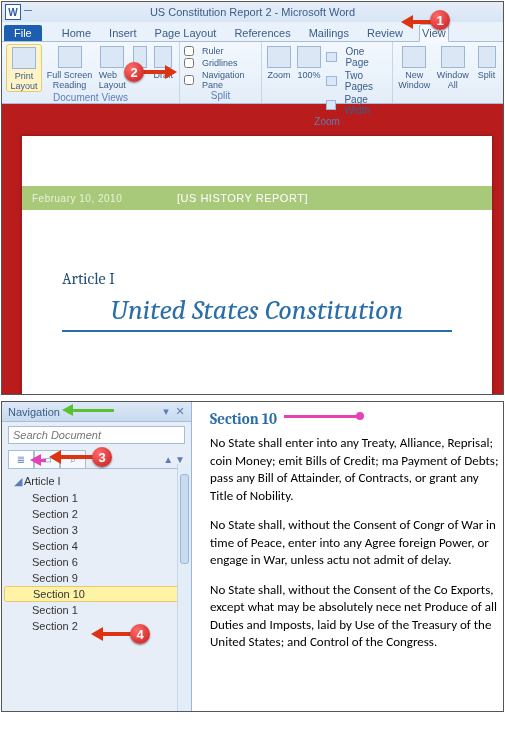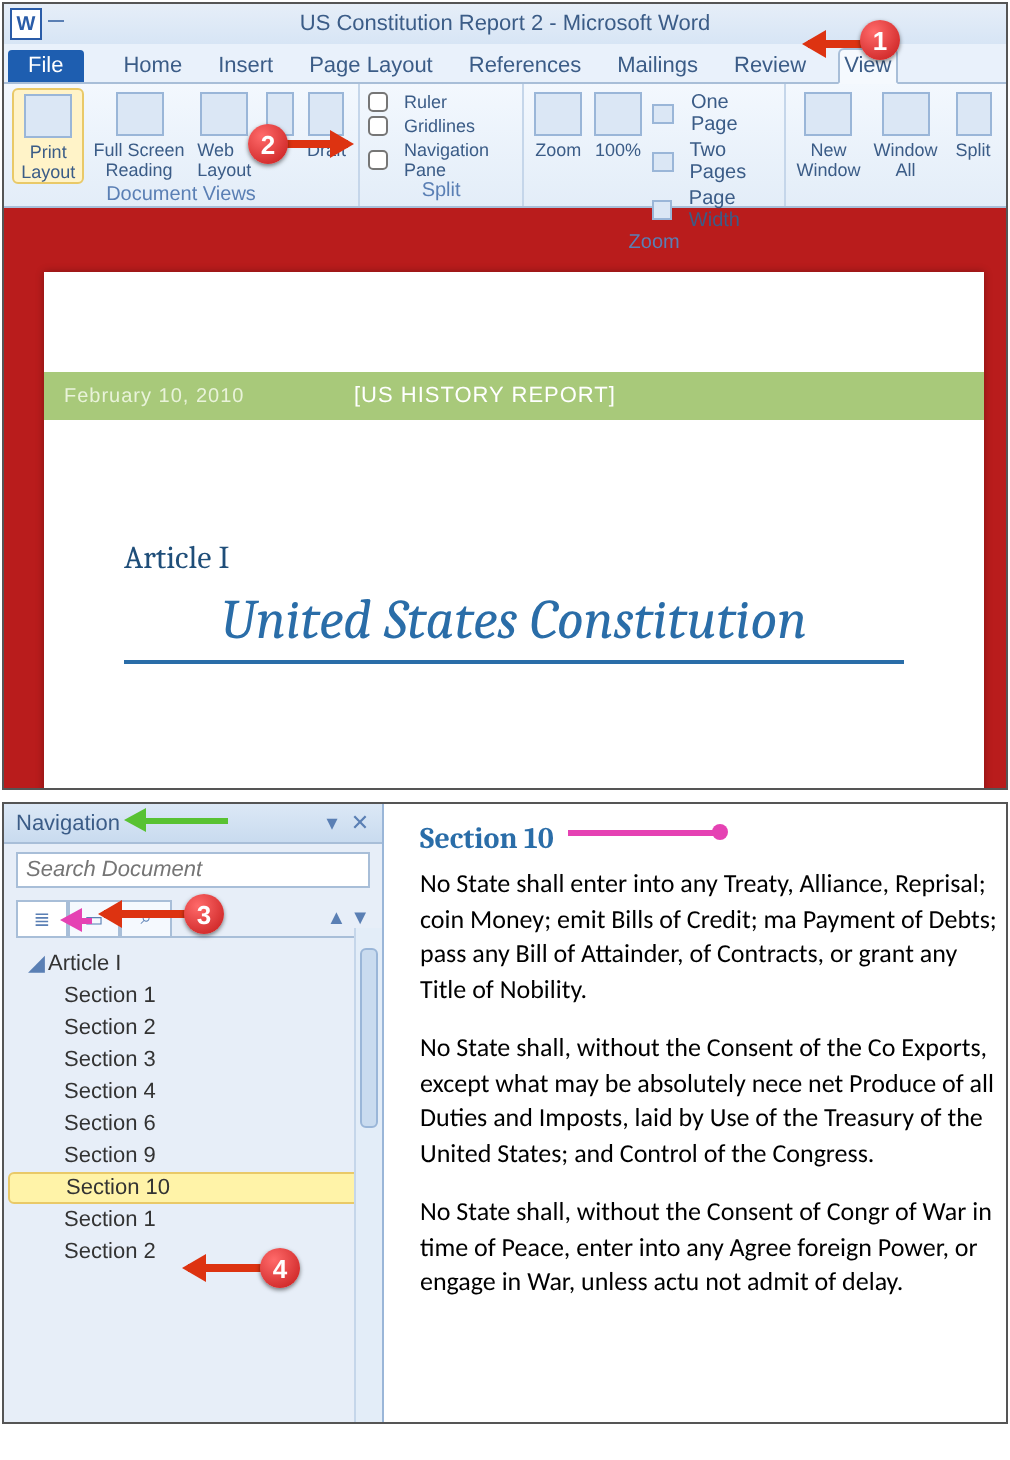--- a/index.html
+++ b/index.html
@@ -259,22 +259,22 @@
 
     <div class="arrow-g" style="left:54px; width:58px; top:8px;"></div>
     <div class="badge" style="left:90px; top:45px;">3</div>
     <div class="arrow-r rev" style="left:40px; width:52px; top:55px;"></div>
     <div class="arrow-m" style="left:22px; width:22px; top:58px;"></div>
   </div>
 
   <div class="docview rel">
     <div class="sec-h">Section 10</div>
     <div class="para">No State shall enter into any Treaty, Alliance, Reprisal; coin Money; emit Bills of Credit; ma Payment of Debts; pass any Bill of Attainder, of Contracts, or grant any Title of Nobility.</div>
+    <div class="para">No State shall, without the Consent of Congr of War in time of Peace, enter into any Agree foreign Power, or engage in War, unless actu not admit of delay.</div>
     <div class="para">No State shall, without the Consent of the Co Exports, except what may be absolutely nece net Produce of all Duties and Imposts, laid by Use of the Treasury of the United States; and Control of the Congress.</div>
-    <div class="para">No State shall, without the Consent of Congr of War in time of Peace, enter into any Agree foreign Power, or engage in War, unless actu not admit of delay.</div>
 
     <div class="arrow-m dot" style="left:92px; width:80px; top:14px;"></div>
   </div>
 
   <div class="badge" style="left:128px; top:222px;">4</div>
   <div class="arrow-r rev" style="left:82px; width:48px; top:232px;"></div>
 
 </div>
 
 </body></html>

